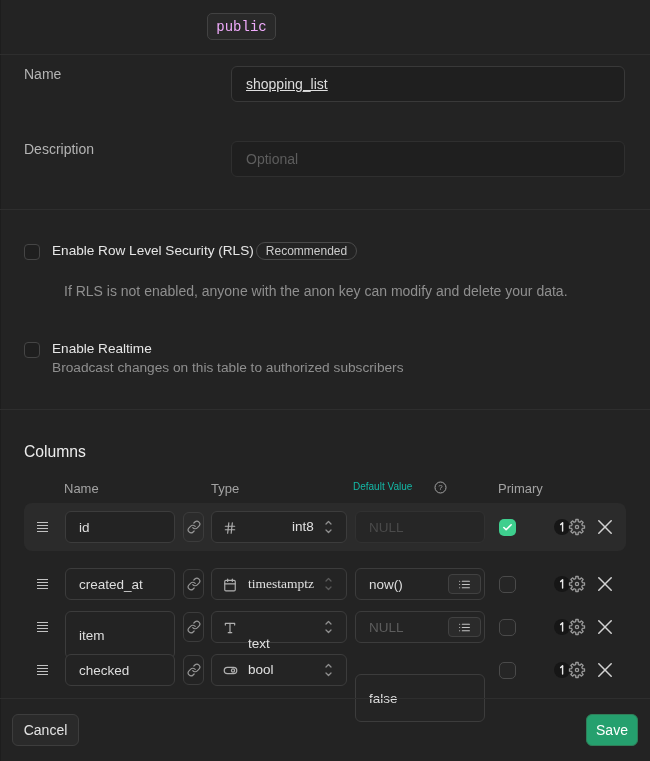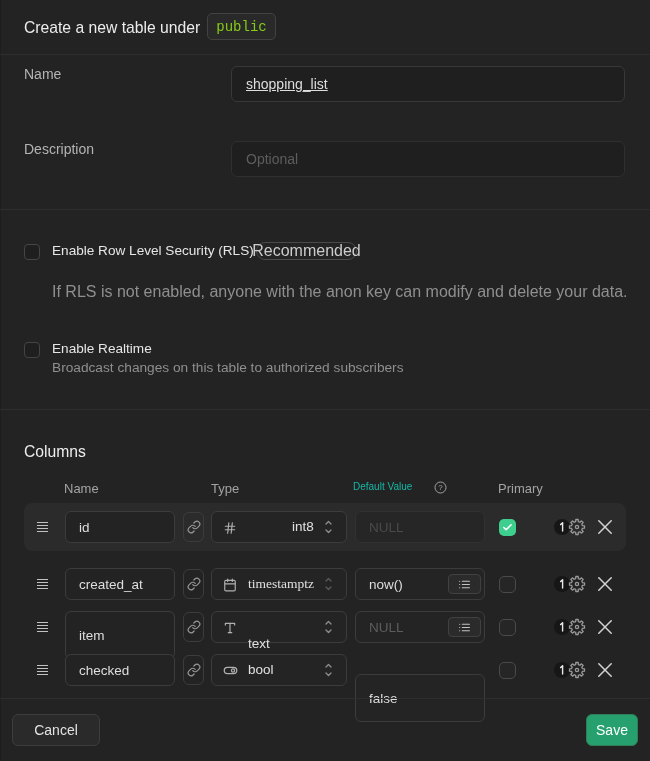--- a/index.html
+++ b/index.html
@@ -13,34 +13,33 @@
   .ckbox { position:absolute; width:16px; height:16px; border:1px solid #454545; border-radius:4px; background:#1f1f1f; }
   .lbl { position:absolute; color:#b4b4b4; font-size:14px; }
   .white { color:#e6e6e6; }
   .gray { color:#8f8f8f; }
 </style>
 </head>
 <body>
 <div id="page">
   <div class="abs" style="left:0; top:0; width:1px; height:761px; background:#1d1d1d;"></div>
 
-  <div class="abs" style="left:24px; top:19px; font-size:15.7px; color:#ececec;">Create a new table under</div>
-  <div class="abs" style="left:207px; top:13px; width:69px; height:27px; background:#292929; border:1px solid #424242; border-radius:5px; display:flex; align-items:center; justify-content:center; font-family:'Liberation Mono',monospace; font-size:14px; color:#84cc16;">public</div>
+  <div class="abs" style="left:207px; top:13px; width:69px; height:27px; background:#292929; border:1px solid #424242; border-radius:5px; display:flex; align-items:center; justify-content:center; font-family:'Liberation Mono',monospace; font-size:14px; color:#f0abfc;">public</div>
   <div class="divider" style="top:54px;"></div>
 
   <div class="lbl" style="left:24px; top:66px;">Name</div>
   <div class="input" style="left:231px; top:66px; width:394px; height:36px;text-decoration:underline;">shopping_list</div>
   <div class="lbl" style="left:24px; top:141px;">Description</div>
   <div class="input ph" style="left:231px; top:141px; width:394px; height:36px; border-color:#2f2f2f;">Optional</div>
   <div class="divider" style="top:209px;"></div>
 
   <div class="ckbox" style="left:24px; top:244px;"></div>
   <div class="abs white" style="left:52px; top:243px; font-size:13.6px;">Enable Row Level Security (RLS)</div>
-  <div class="abs" style="left:256px; top:242px; width:101px; height:18px; border:1px solid #4a4a4a; border-radius:9px; display:flex; align-items:center; justify-content:center; font-size:16px; color:#cccccc;">Recommended</div>
-  <div class="abs gray" style="left:52px; top:283px; font-size:16px;">If RLS is not enabled, anyone with the anon key can modify and delete your data.</div>
+  <div class="abs" style="left:256px; top:242px; width:101px; height:18px; border:1px solid #4a4a4a; border-radius:9px; display:flex; align-items:center; justify-content:center; font-size:12px; color:#cccccc;">Recommended</div>
+  <div class="abs gray" style="left:64px; top:283px; font-size:14px;">If RLS is not enabled, anyone with the anon key can modify and delete your data.</div>
 
   <div class="ckbox" style="left:24px; top:342px;"></div>
   <div class="abs white" style="left:52px; top:341px; font-size:13.6px;">Enable Realtime</div>
   <div class="abs gray" style="left:52px; top:360px; font-size:13.7px;">Broadcast changes on this table to authorized subscribers</div>
   <div class="divider" style="top:409px;"></div>
 
   <div class="abs" style="left:24px; top:443px; font-size:15.7px; color:#ececec;">Columns</div>
 
   <div class="abs" style="left:64px; top:481px; font-size:13px; color:#a3a3a3;">Name</div>
   <div class="abs" style="left:211px; top:481px; font-size:13px; color:#a3a3a3;">Type</div>
@@ -236,16 +235,16 @@
         <circle cx="9" cy="9" r="1.6"></circle>
       </svg>
   <svg class="abs" style="left:598px; top:663px;" width="14" height="14" viewBox="0 0 14 14" stroke="#d2d2d2" stroke-width="1.5" stroke-linecap="round">
         <line x1="0.8" y1="0.8" x2="13.2" y2="13.2"></line>
         <line x1="13.2" y1="0.8" x2="0.8" y2="13.2"></line>
       </svg>
   </div>
 
   <div class="divider" style="top:698px;"></div>
 
-  <div class="abs" style="left:12px; top:714px; width:88px; height:32px; background:#2a2a2a; border:1px solid #3d3d3d; border-radius:6px; display:flex; align-items:center; justify-content:center; font-size:14px; color:#e3e3e3;">Cancel</div>
+  <div class="abs" style="left:12px; top:714px; width:67px; height:32px; background:#2a2a2a; border:1px solid #3d3d3d; border-radius:6px; display:flex; align-items:center; justify-content:center; font-size:14px; color:#e3e3e3;">Cancel</div>
   <div class="abs" style="left:586px; top:714px; width:52px; height:32px; background:#25a06e; border:1px solid #2f7e58; border-radius:6px; display:flex; align-items:center; justify-content:center; font-size:14px; color:#ffffff;">Save</div>
 
 </div>
 
 </body></html>

